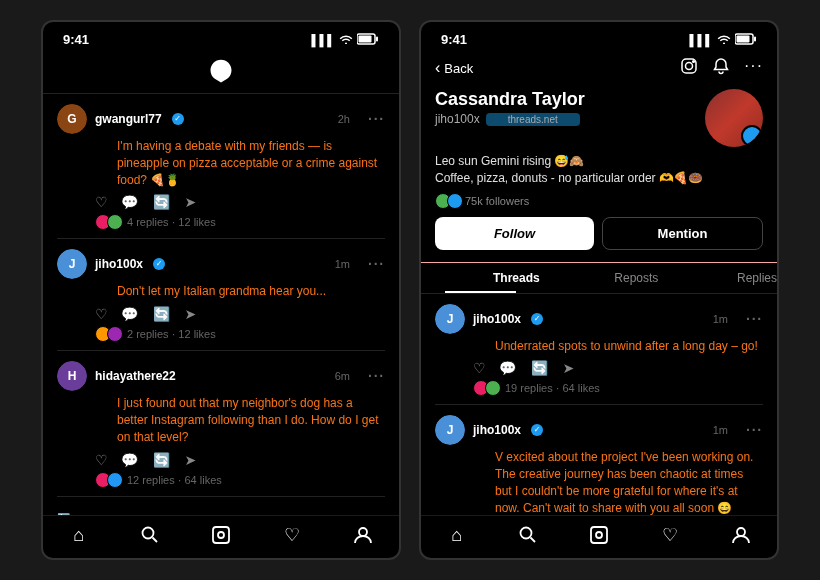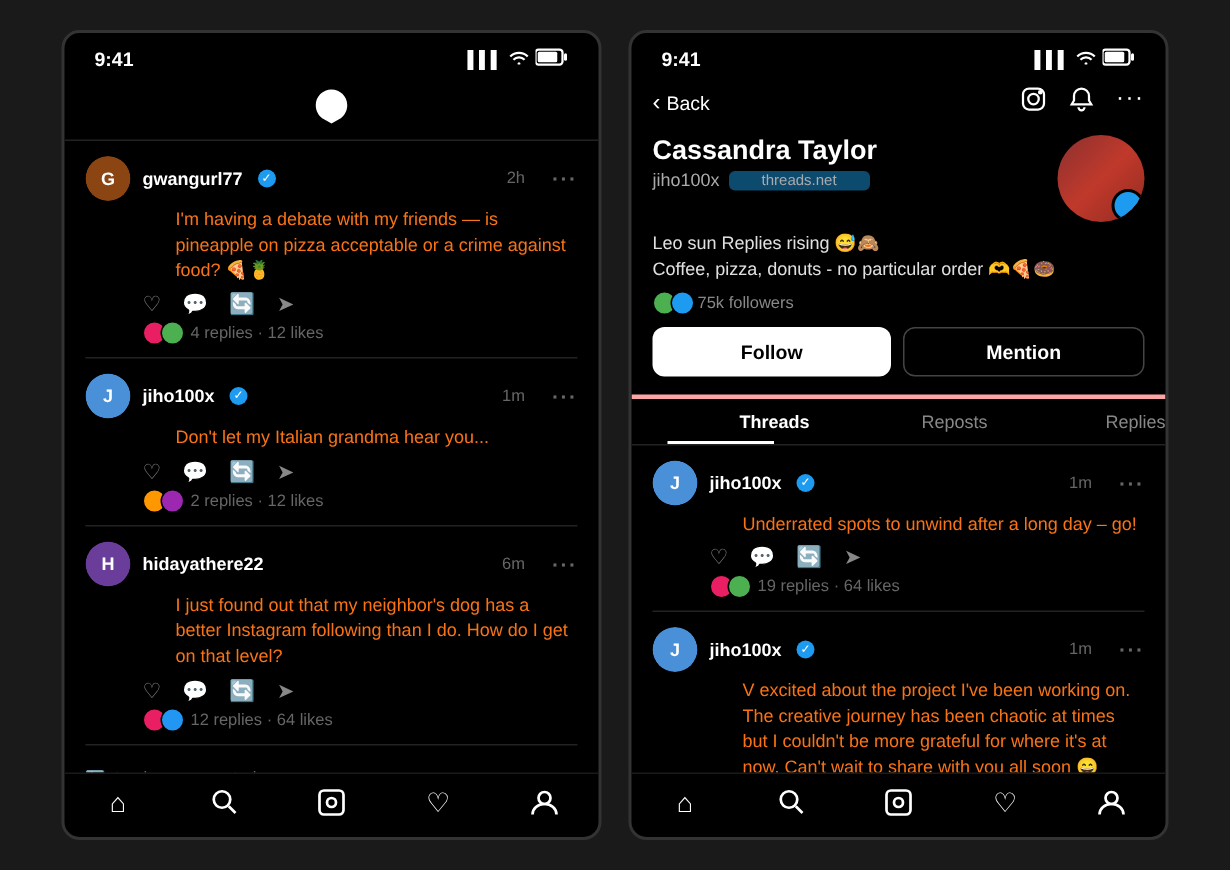--- a/index.html
+++ b/index.html
@@ -195,21 +195,21 @@
 
     .profile-header-icons {
       display: flex;
       gap: 14px;
       color: #fff;
       font-size: 16px;
     }
 
     .profile-info {
       padding: 4px 14px 10px;
-      border-bottom: 3px solid #fca5a5;
+      border-bottom: 1px solid #fca5a5;
       flex-shrink: 0;
     }
 
     .profile-top {
       display: flex;
       justify-content: space-between;
       align-items: flex-start;
       margin-bottom: 6px;
     }
 
@@ -287,20 +287,21 @@
     .btn-follow {
       flex: 1;
       background: #fff;
       color: #000;
       border: none;
       border-radius: 8px;
       padding: 8px 0;
       font-size: 13px;
       font-weight: 700;
       cursor: pointer;
+      font-style: italic;
     }
 
     .btn-mention {
       flex: 1;
       background: transparent;
       color: #fff;
       border: 1px solid #444;
       border-radius: 8px;
       padding: 8px 0;
       font-size: 13px;
@@ -594,21 +595,21 @@
         <div class="profile-name">Cassandra Taylor</div>
         <div class="profile-handle-row">
           <span class="profile-handle">jiho100x</span>
           <span class="profile-domain">threads.net</span>
         </div>
       </div>
       <div class="profile-avatar-lg" style="background: linear-gradient(135deg, #8B3030 0%, #c0392b 50%, #922b21 100%);">
       </div>
     </div>
     <div class="profile-bio">
-      <div>Leo sun Replies rising 😅🙈</div>
+      <div>Leo sun Gemini rising 😅🙈</div>
       <div>Coffee, pizza, donuts - no particular order 🫶🍕🍩</div>
     </div>
     <div class="profile-followers">
       <div class="mini-avatars">
         <div class="mini-avatar" style="background:#4caf50;"></div>
         <div class="mini-avatar" style="background:#1d9bf0;"></div>
       </div>
       <span>75k followers</span>
     </div>
     <div class="profile-buttons">

